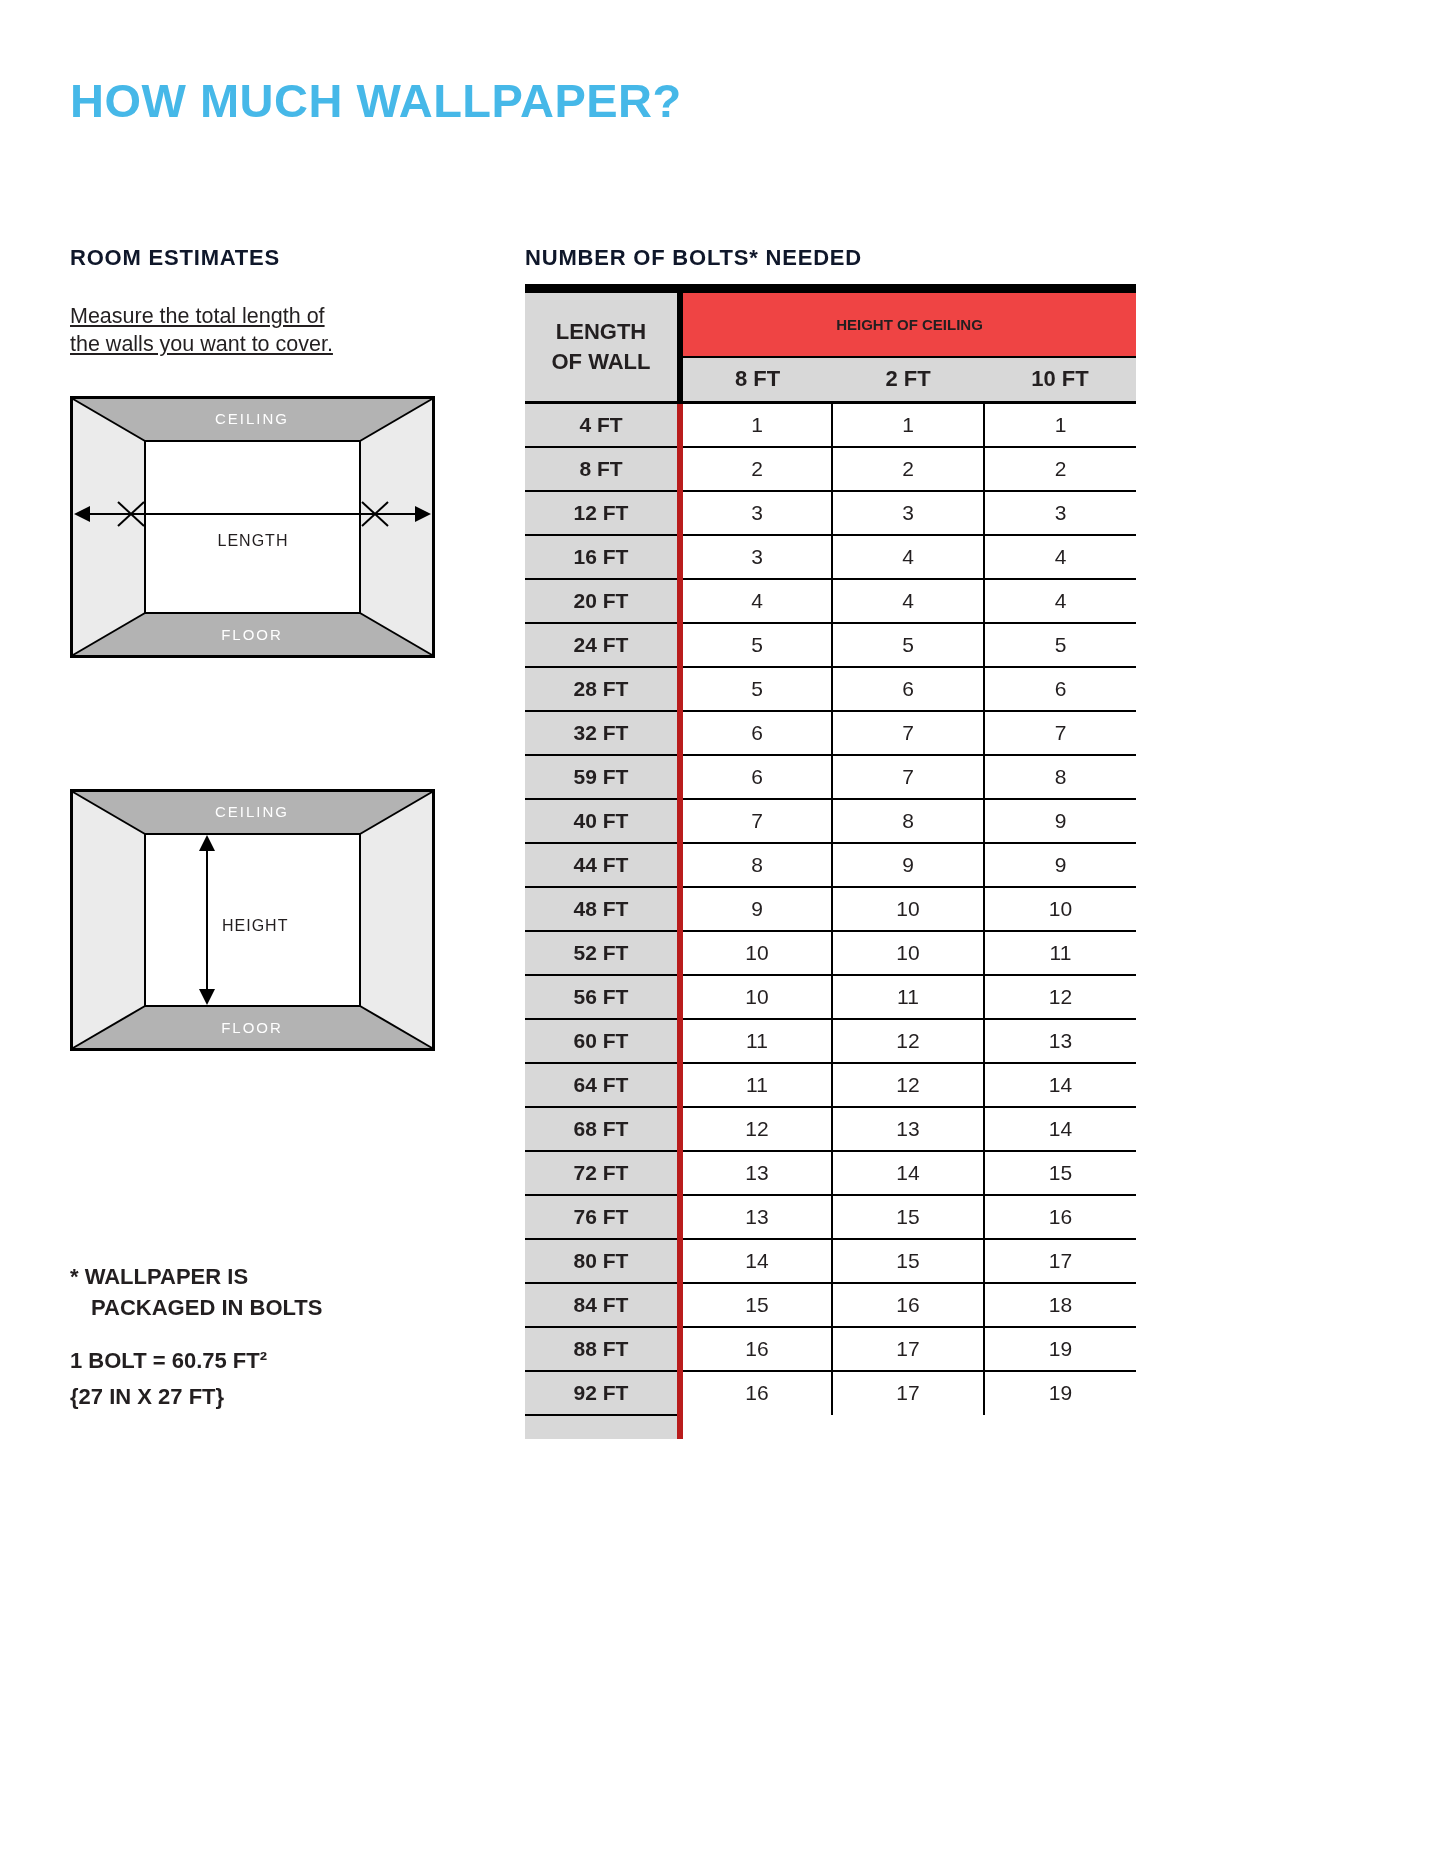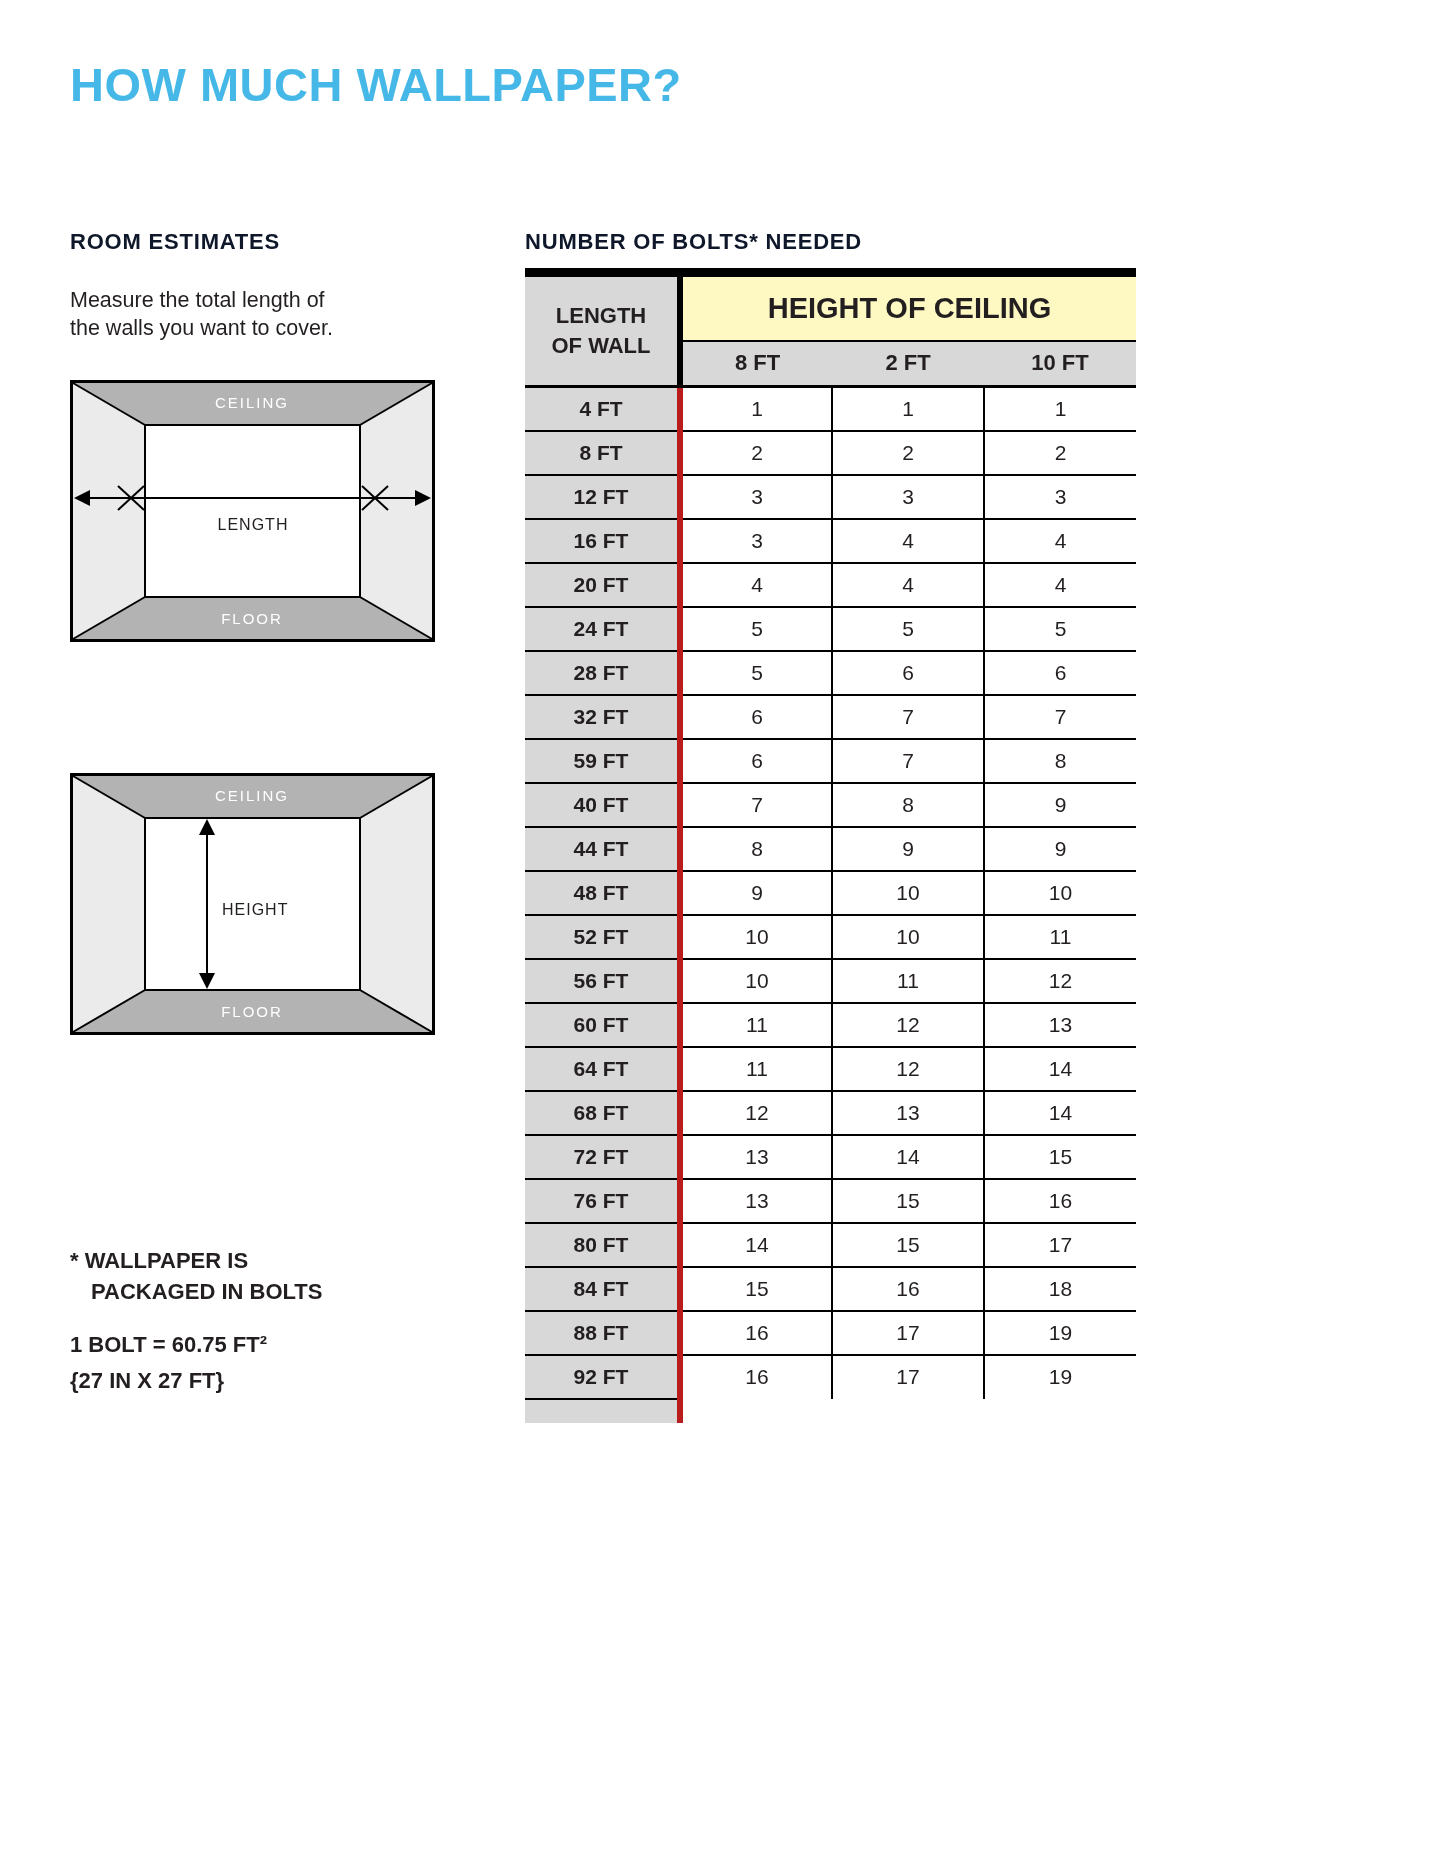--- a/index.html
+++ b/index.html
@@ -1,27 +1,27 @@
 <!DOCTYPE html>
 <html><head>
 <meta charset="utf-8">
 <style>
   * { margin:0; padding:0; box-sizing:border-box; }
   html,body { background:#ffffff; }
   body { font-family:"Liberation Sans","DejaVu Sans",sans-serif; color:#231f20; }
-  .page { position:relative; width:1445px; height:1510px; background:#ffffff; overflow:hidden; }
+  .page { position:relative; width:1445px; height:1510px; background:#ffffff; overflow:hidden;margin-top:16px; }
 
   .title { position:absolute; left:70px; top:57px; font-size:47px; font-weight:bold;
            color:#46b8e8; letter-spacing:0.5px; }
 
   .section-heading { font-size:22px; font-weight:bold; color:#0f172a; letter-spacing:0.8px; }
   .left-heading  { position:absolute; left:70px; top:229px; }
   .right-heading { position:absolute; left:525px; top:229px; width:611px; }
 
-  .body-text { position:absolute; left:70px; font-size:21.5px; line-height:1.32; color:#231f20; }
+  .body-text { position:absolute; left:70px; font-size:21.5px; line-height:1.32; color:#231f20;text-decoration:underline; }
   .ml { white-space:pre-line; }
 
   #step1 { top:286px; }
   #step2 { top:681px; }
   #step3 { top:1074px; }
 
   .diagram { position:absolute; left:70px; width:365px; height:262px; }
   #diagram1 { top:380px; }
   #diagram2 { top:773px; }
   .diagram text { font-family:"Liberation Sans","DejaVu Sans",sans-serif; }
@@ -32,22 +32,22 @@
   #footnote .line2 { padding-left:21px; }
   #boltinfo { position:absolute; left:70px; top:1327px; font-size:22px; font-weight:bold; line-height:1.62; }
 
   .table-wrap { position:absolute; left:525px; top:268px; }
   table.bolts { border-collapse:collapse; table-layout:fixed; width:611px;
                 border-top:9px solid #000; }
   col.c0 { width:155px; } col.c1 { width:152px; } col.c2 { width:152px; } col.c3 { width:152px; }
   table.bolts th, table.bolts td { text-align:center; vertical-align:middle; color:#231f20; }
   th.corner { background:#d8d8d8; border-right:6px solid #000; font-weight:bold;
               font-size:22px; line-height:1.35; }
-  th.group  { background:#fef9c3; border-bottom:2px solid #000; font-weight:bold;
-              font-size:29px; height:68px; }
+  th.group  { background:#ef4444; border-bottom:2px solid #000; font-weight:bold;
+              font-size:15px; height:68px; }
   th.sub    { background:#d8d8d8; font-weight:bold; font-size:22px; height:46px; }
   thead { border-bottom:3px solid #000; }
   tbody td { height:44px; font-size:21px; border-top:2px solid #000; }
   tbody td.rowlabel { background:#d8d8d8; font-weight:bold; border-right:6px solid #b91c1c; }
   tbody td.val + td.val { border-left:2px solid #000; }
   tbody tr.strip td { height:24px; border-top:none; }
   tbody tr.strip td.rowlabel { border-top:2px solid #000; }
 </style>
 </head>
 <body>

